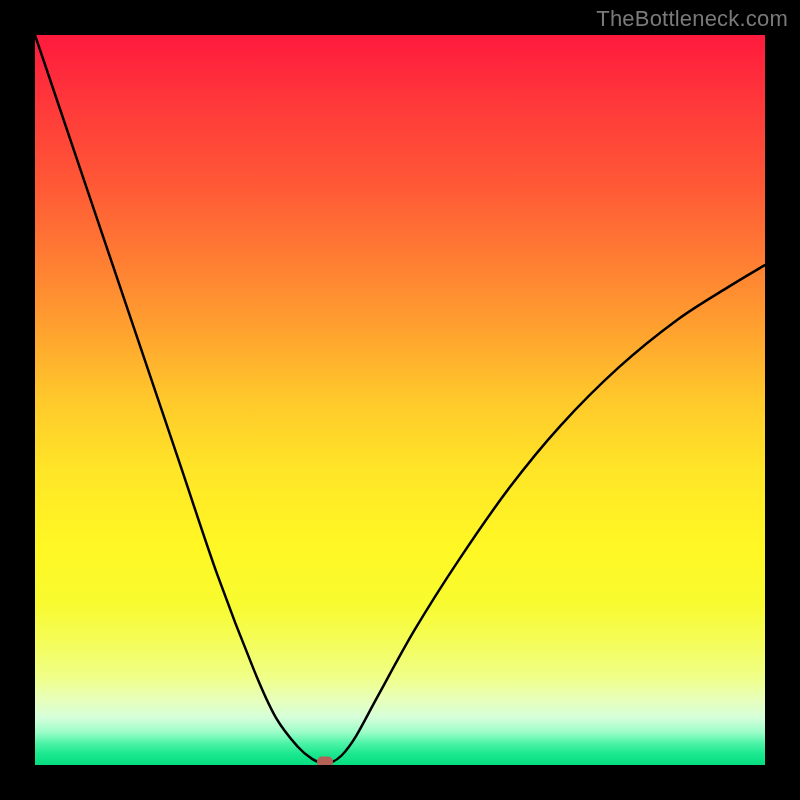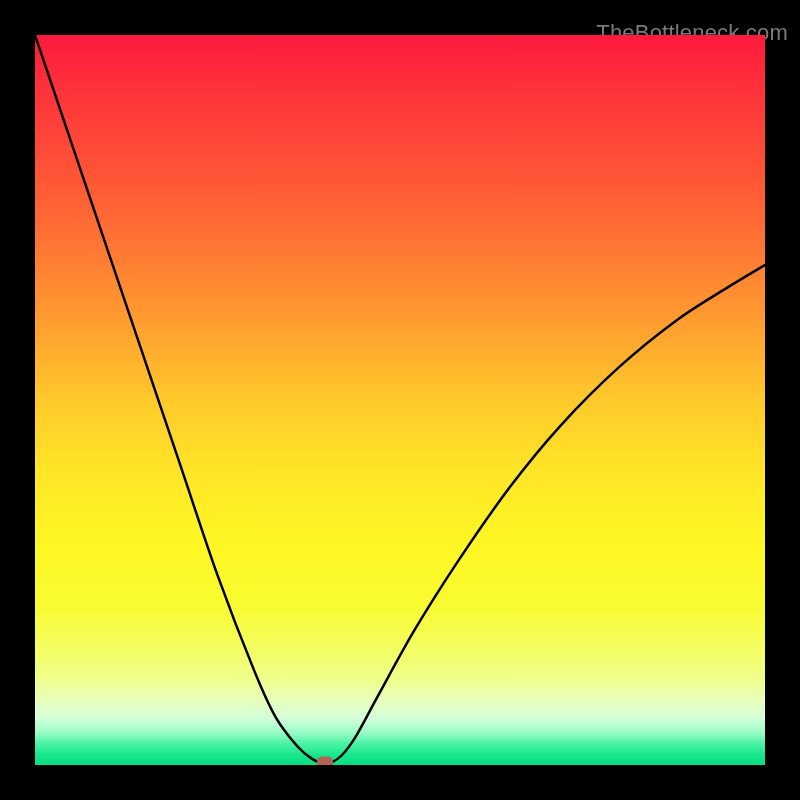--- a/index.html
+++ b/index.html
@@ -54,21 +54,21 @@
   .marker {
     position: absolute;
     width: 16px;
     height: 11px;
     border-radius: 5px;
     background: #b46257;
     transform: translate(-50%, -50%);
   }
   .watermark {
     position: absolute;
-    top: 20px;
+    top: 6px;
     right: 12px;
     color: #7a7a7a;
     font-size: 22px;
     letter-spacing: 0.2px;
   }
 </style>
 </head>
 <body>
 
 <div class="watermark">TheBottleneck.com</div>

